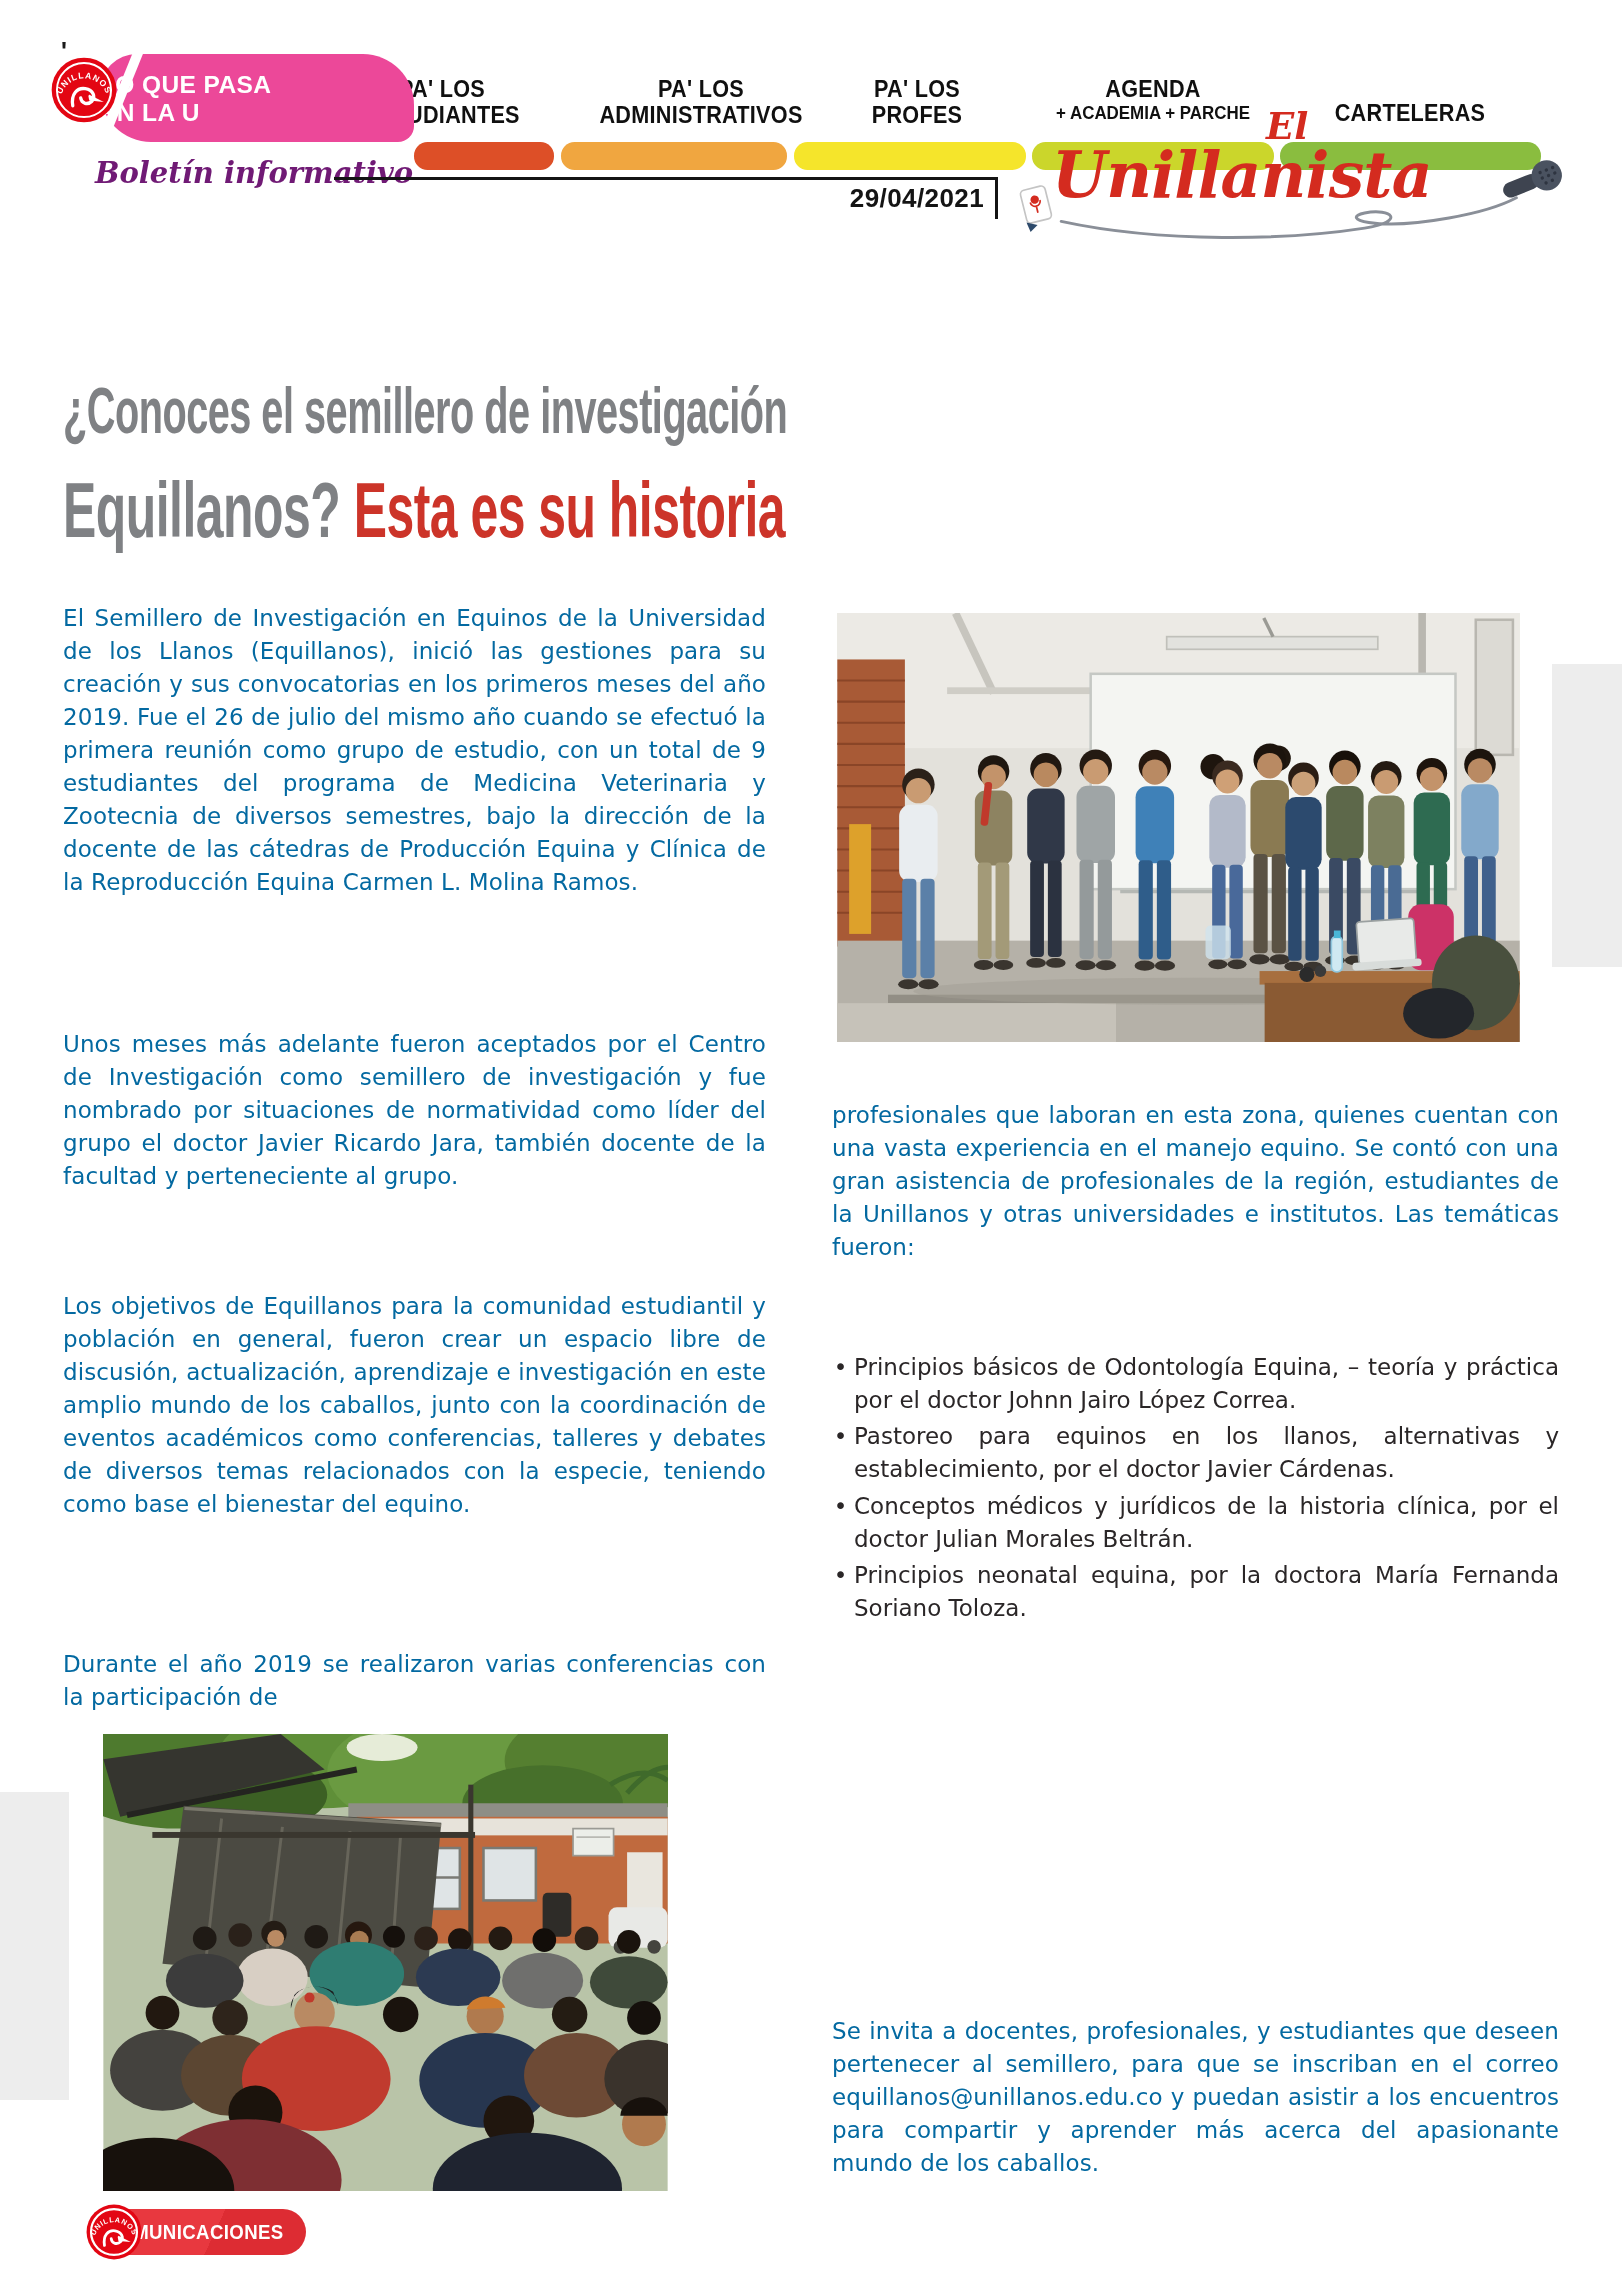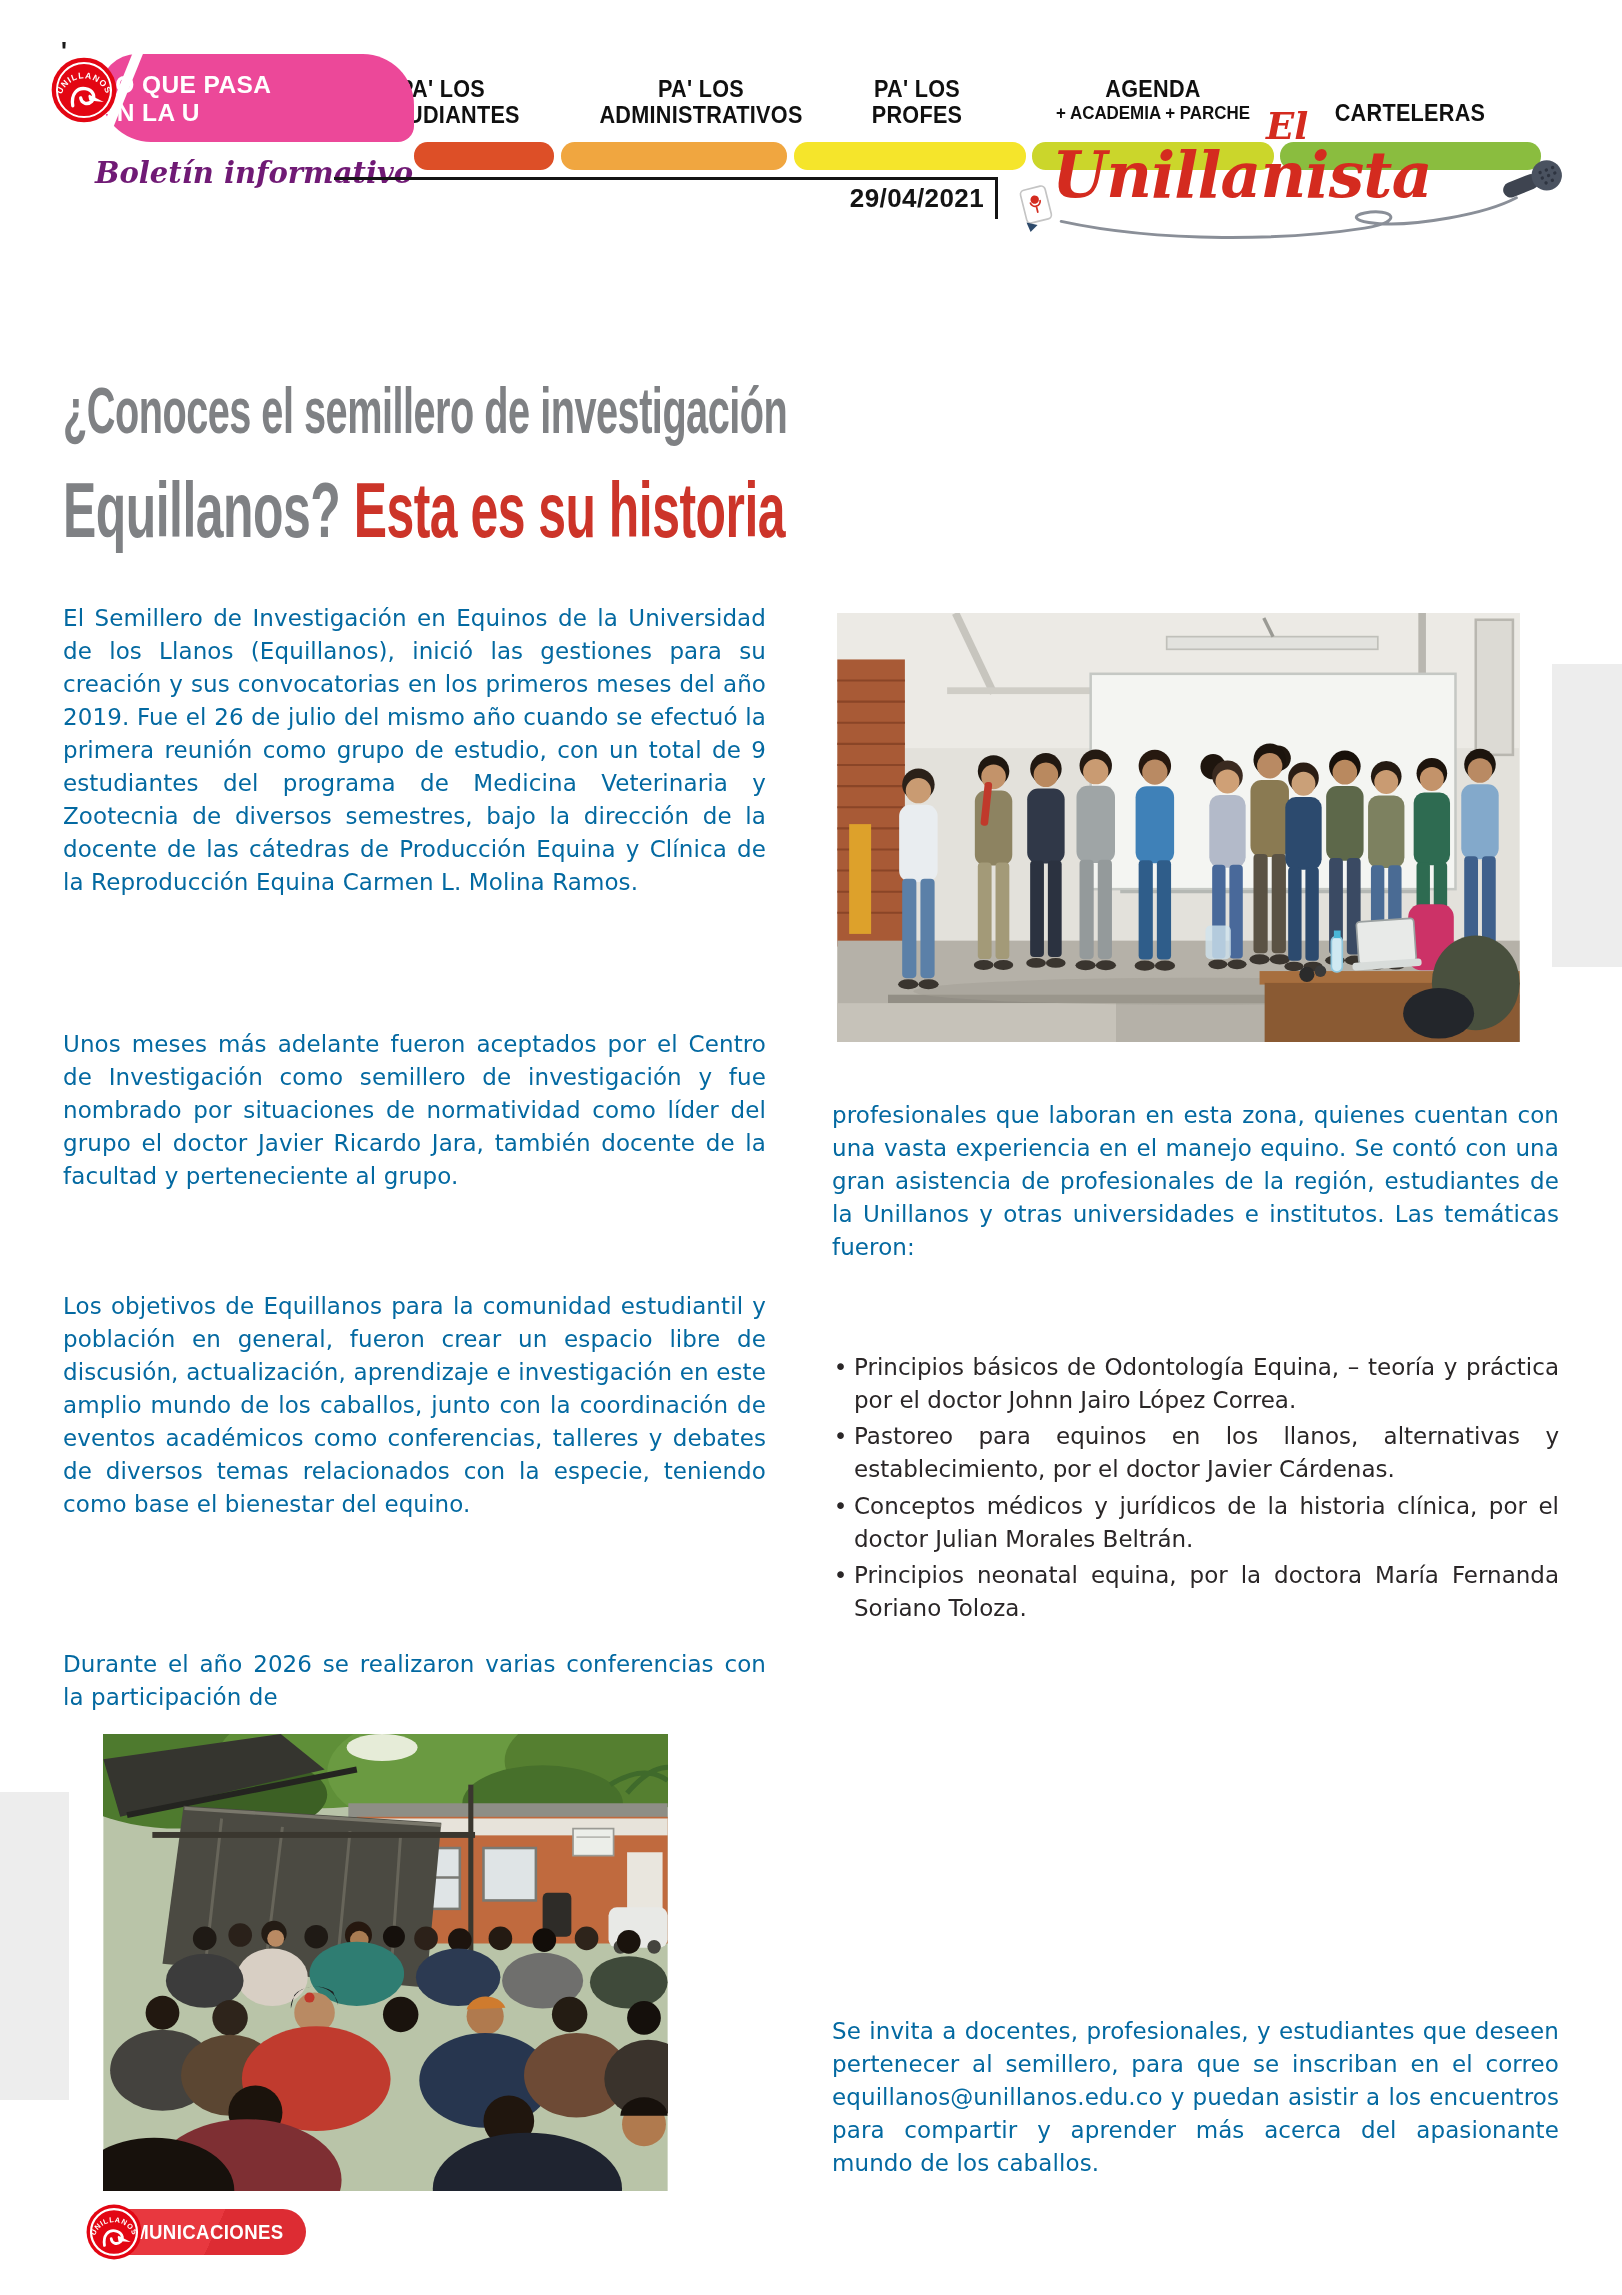--- a/index.html
+++ b/index.html
@@ -127,21 +127,21 @@
   <div class="abs hl hl1" style="left:63px;top:377px;">
     <span style="color: rgb(127, 129, 132);">¿Conoces el semillero de investigación</span>
   </div>
   <div class="abs hl hl2" style="left:63px;top:470px;">
     <span style="color: rgb(127, 129, 132);">Equillanos? </span><span style="color: rgb(204, 52, 41);">Esta es su historia</span>
   </div>
 
   <div class="abs para" style="left:63px;top:602px;width:703px;">El Semillero de Investigación en Equinos de la Universidad de los Llanos (Equillanos), inició las gestiones para su creación y sus convocatorias en los primeros meses del año 2019. Fue el 26 de julio del mismo año cuando se efectuó la primera reunión como grupo de estudio, con un total de 9 estudiantes del programa de Medicina Veterinaria y Zootecnia de diversos semestres, bajo la dirección de la docente de las cátedras de Producción Equina y Clínica de la Reproducción Equina Carmen L. Molina Ramos.</div>
   <div class="abs para" style="left:63px;top:1028px;width:703px;">Unos meses más adelante fueron aceptados por el Centro de Investigación como semillero de investigación y fue nombrado por situaciones de normatividad como líder del grupo el doctor Javier Ricardo Jara, también docente de la facultad y perteneciente al grupo.</div>
   <div class="abs para" style="left:63px;top:1290px;width:703px;">Los objetivos de Equillanos para la comunidad estudiantil y población en general, fueron crear un espacio libre de discusión, actualización, aprendizaje e investigación en este amplio mundo de los caballos, junto con la coordinación de eventos académicos como conferencias, talleres y debates de diversos temas relacionados con la especie, teniendo como base el bienestar del equino.</div>
-  <div class="abs para" style="left:63px;top:1648px;width:703px;">Durante el año 2026 se realizaron varias conferencias con la participación de</div>
+  <div class="abs para" style="left:63px;top:1648px;width:703px;">Durante el año 2019 se realizaron varias conferencias con la participación de</div>
 
   <div class="abs para" style="left:832px;top:1099px;width:727px;">profesionales que laboran en esta zona, quienes cuentan con una vasta experiencia en el manejo equino. Se contó con una gran asistencia de profesionales de la región, estudiantes de la Unillanos y otras universidades e institutos. Las temáticas fueron:</div>
 
   <ul class="blt abs" style="left:832px;top:1351px;width:727px;">
     <li><span class="mk">•</span><span>Principios básicos de Odontología Equina, – teoría y práctica por el doctor Johnn Jairo López Correa.</span></li>
     <li><span class="mk">•</span><span>Pastoreo para equinos en los llanos, alternativas y establecimiento, por el doctor Javier Cárdenas.</span></li>
     <li><span class="mk">•</span><span>Conceptos médicos y jurídicos de la historia clínica, por el doctor Julian Morales Beltrán.</span></li>
     <li><span class="mk">•</span><span>Principios neonatal equina, por la doctora María Fernanda Soriano Toloza.</span></li>
   </ul>
 

